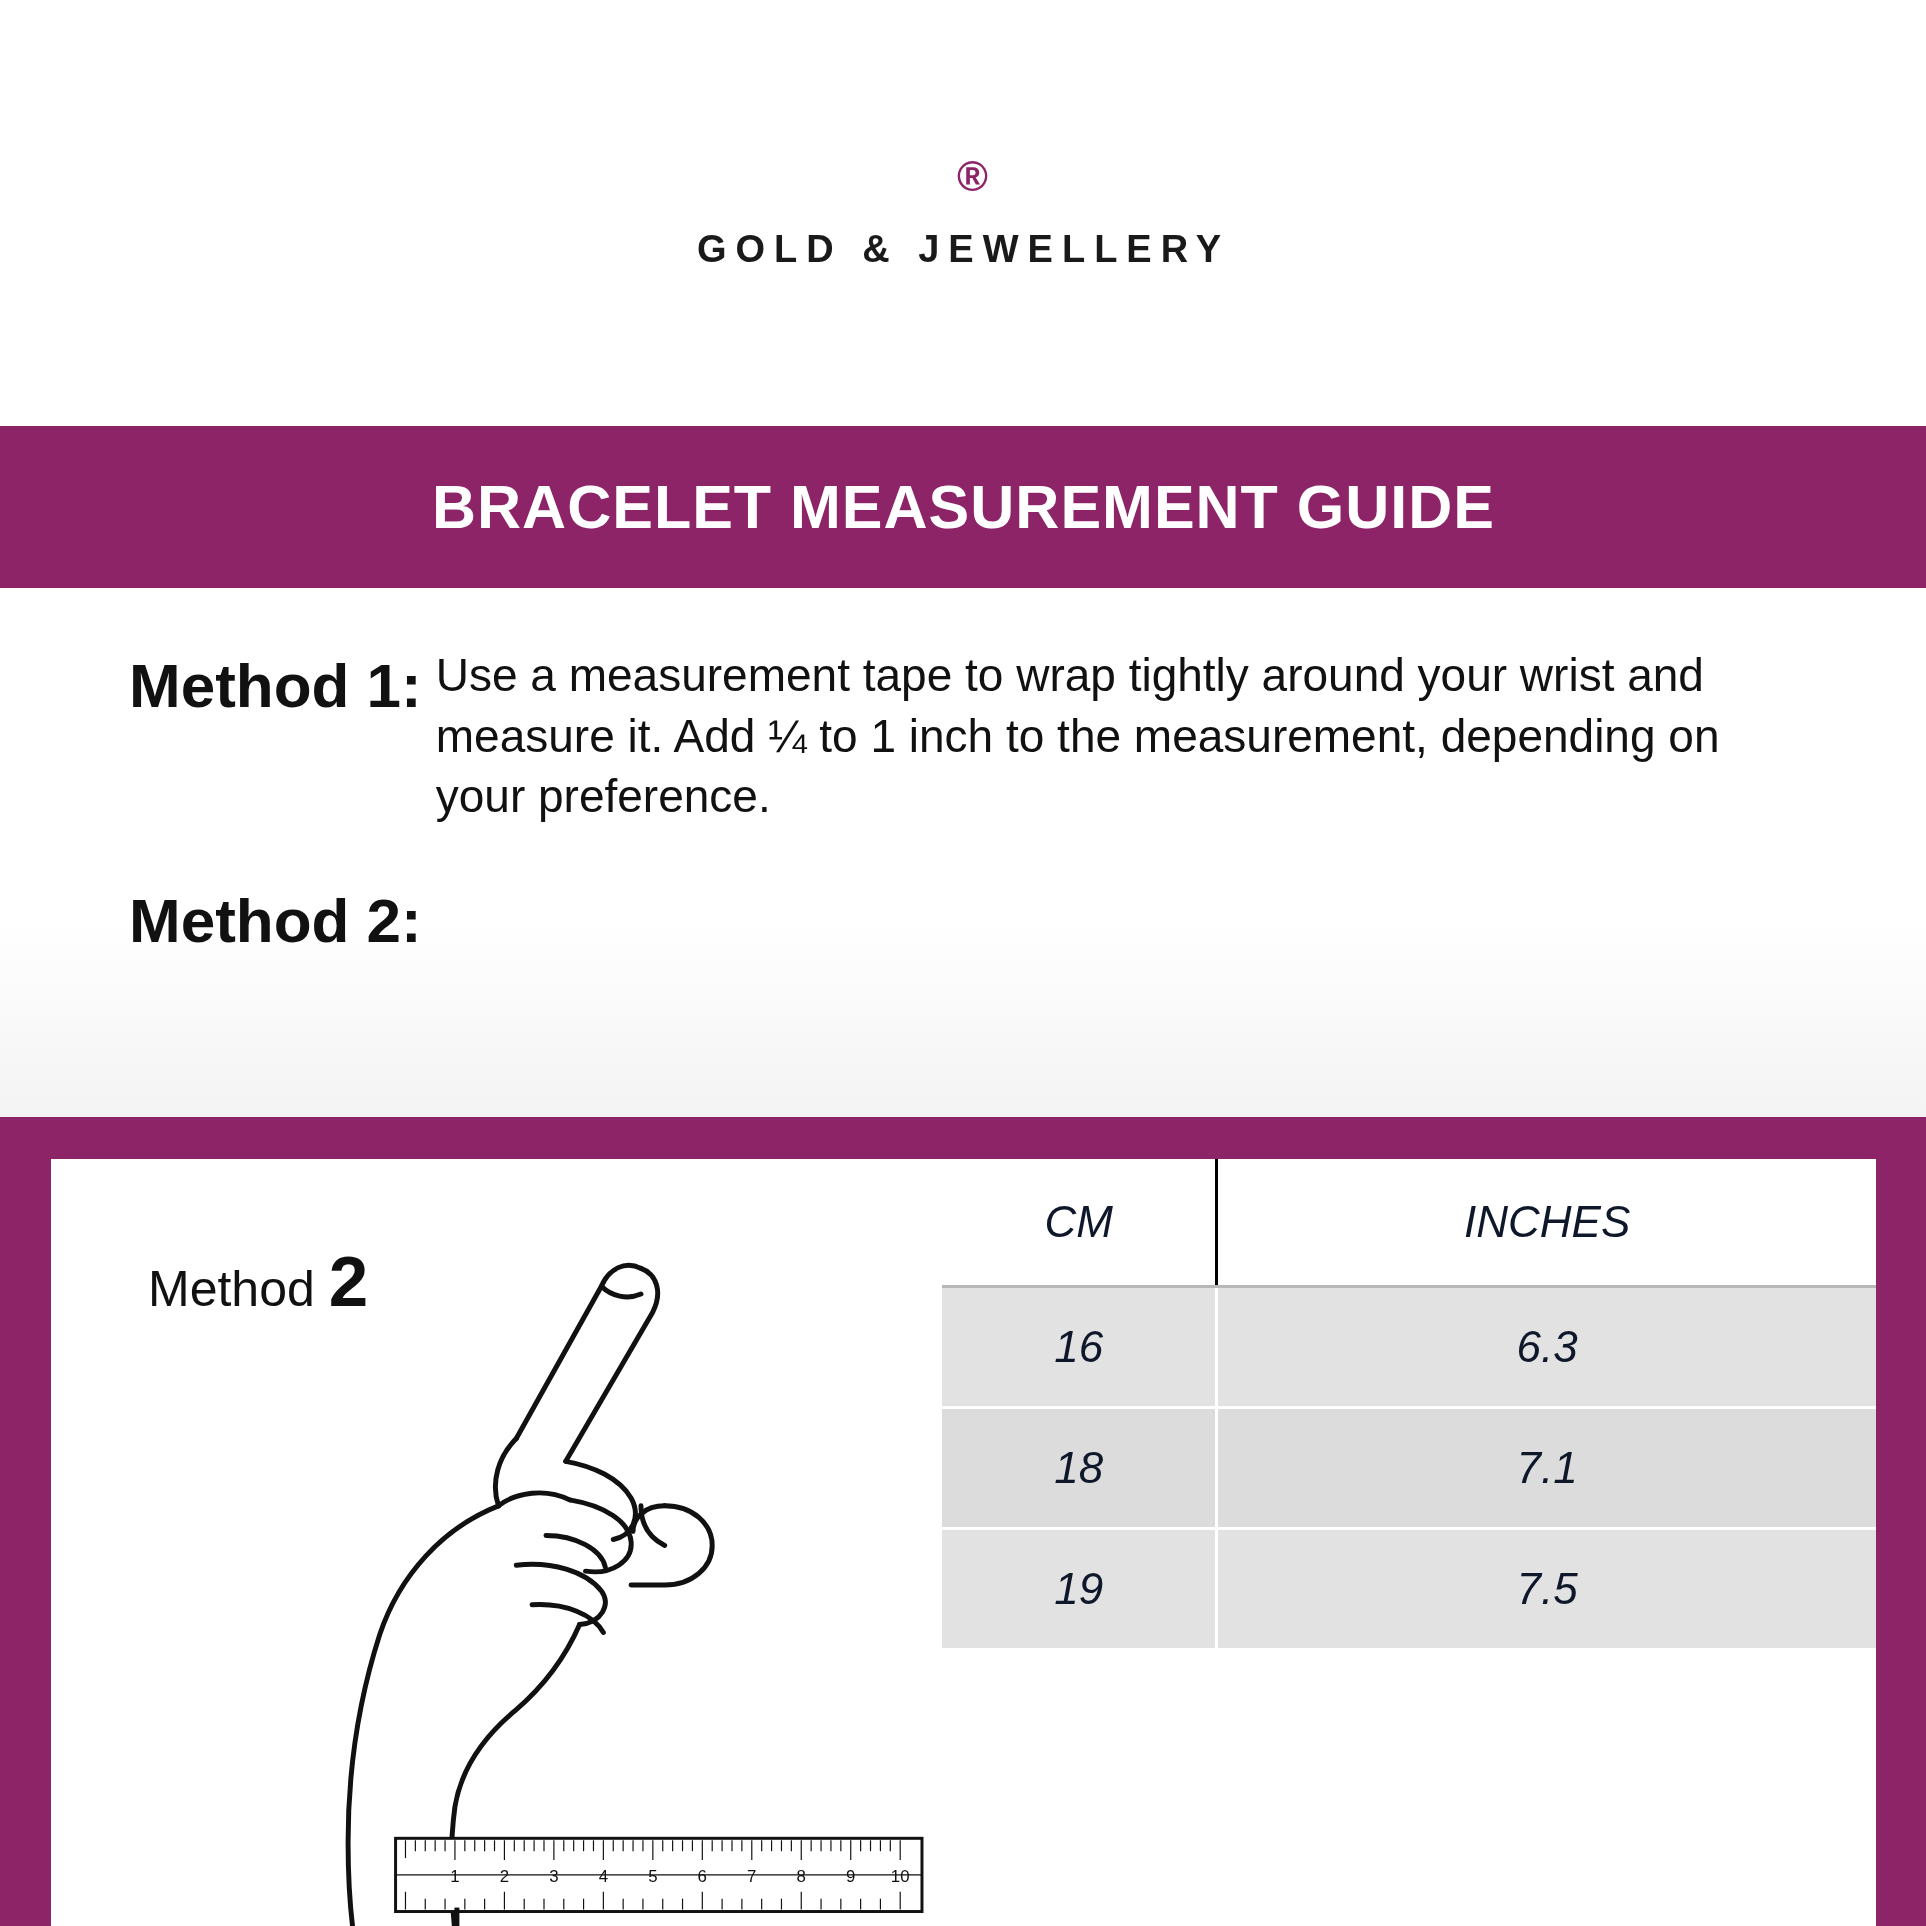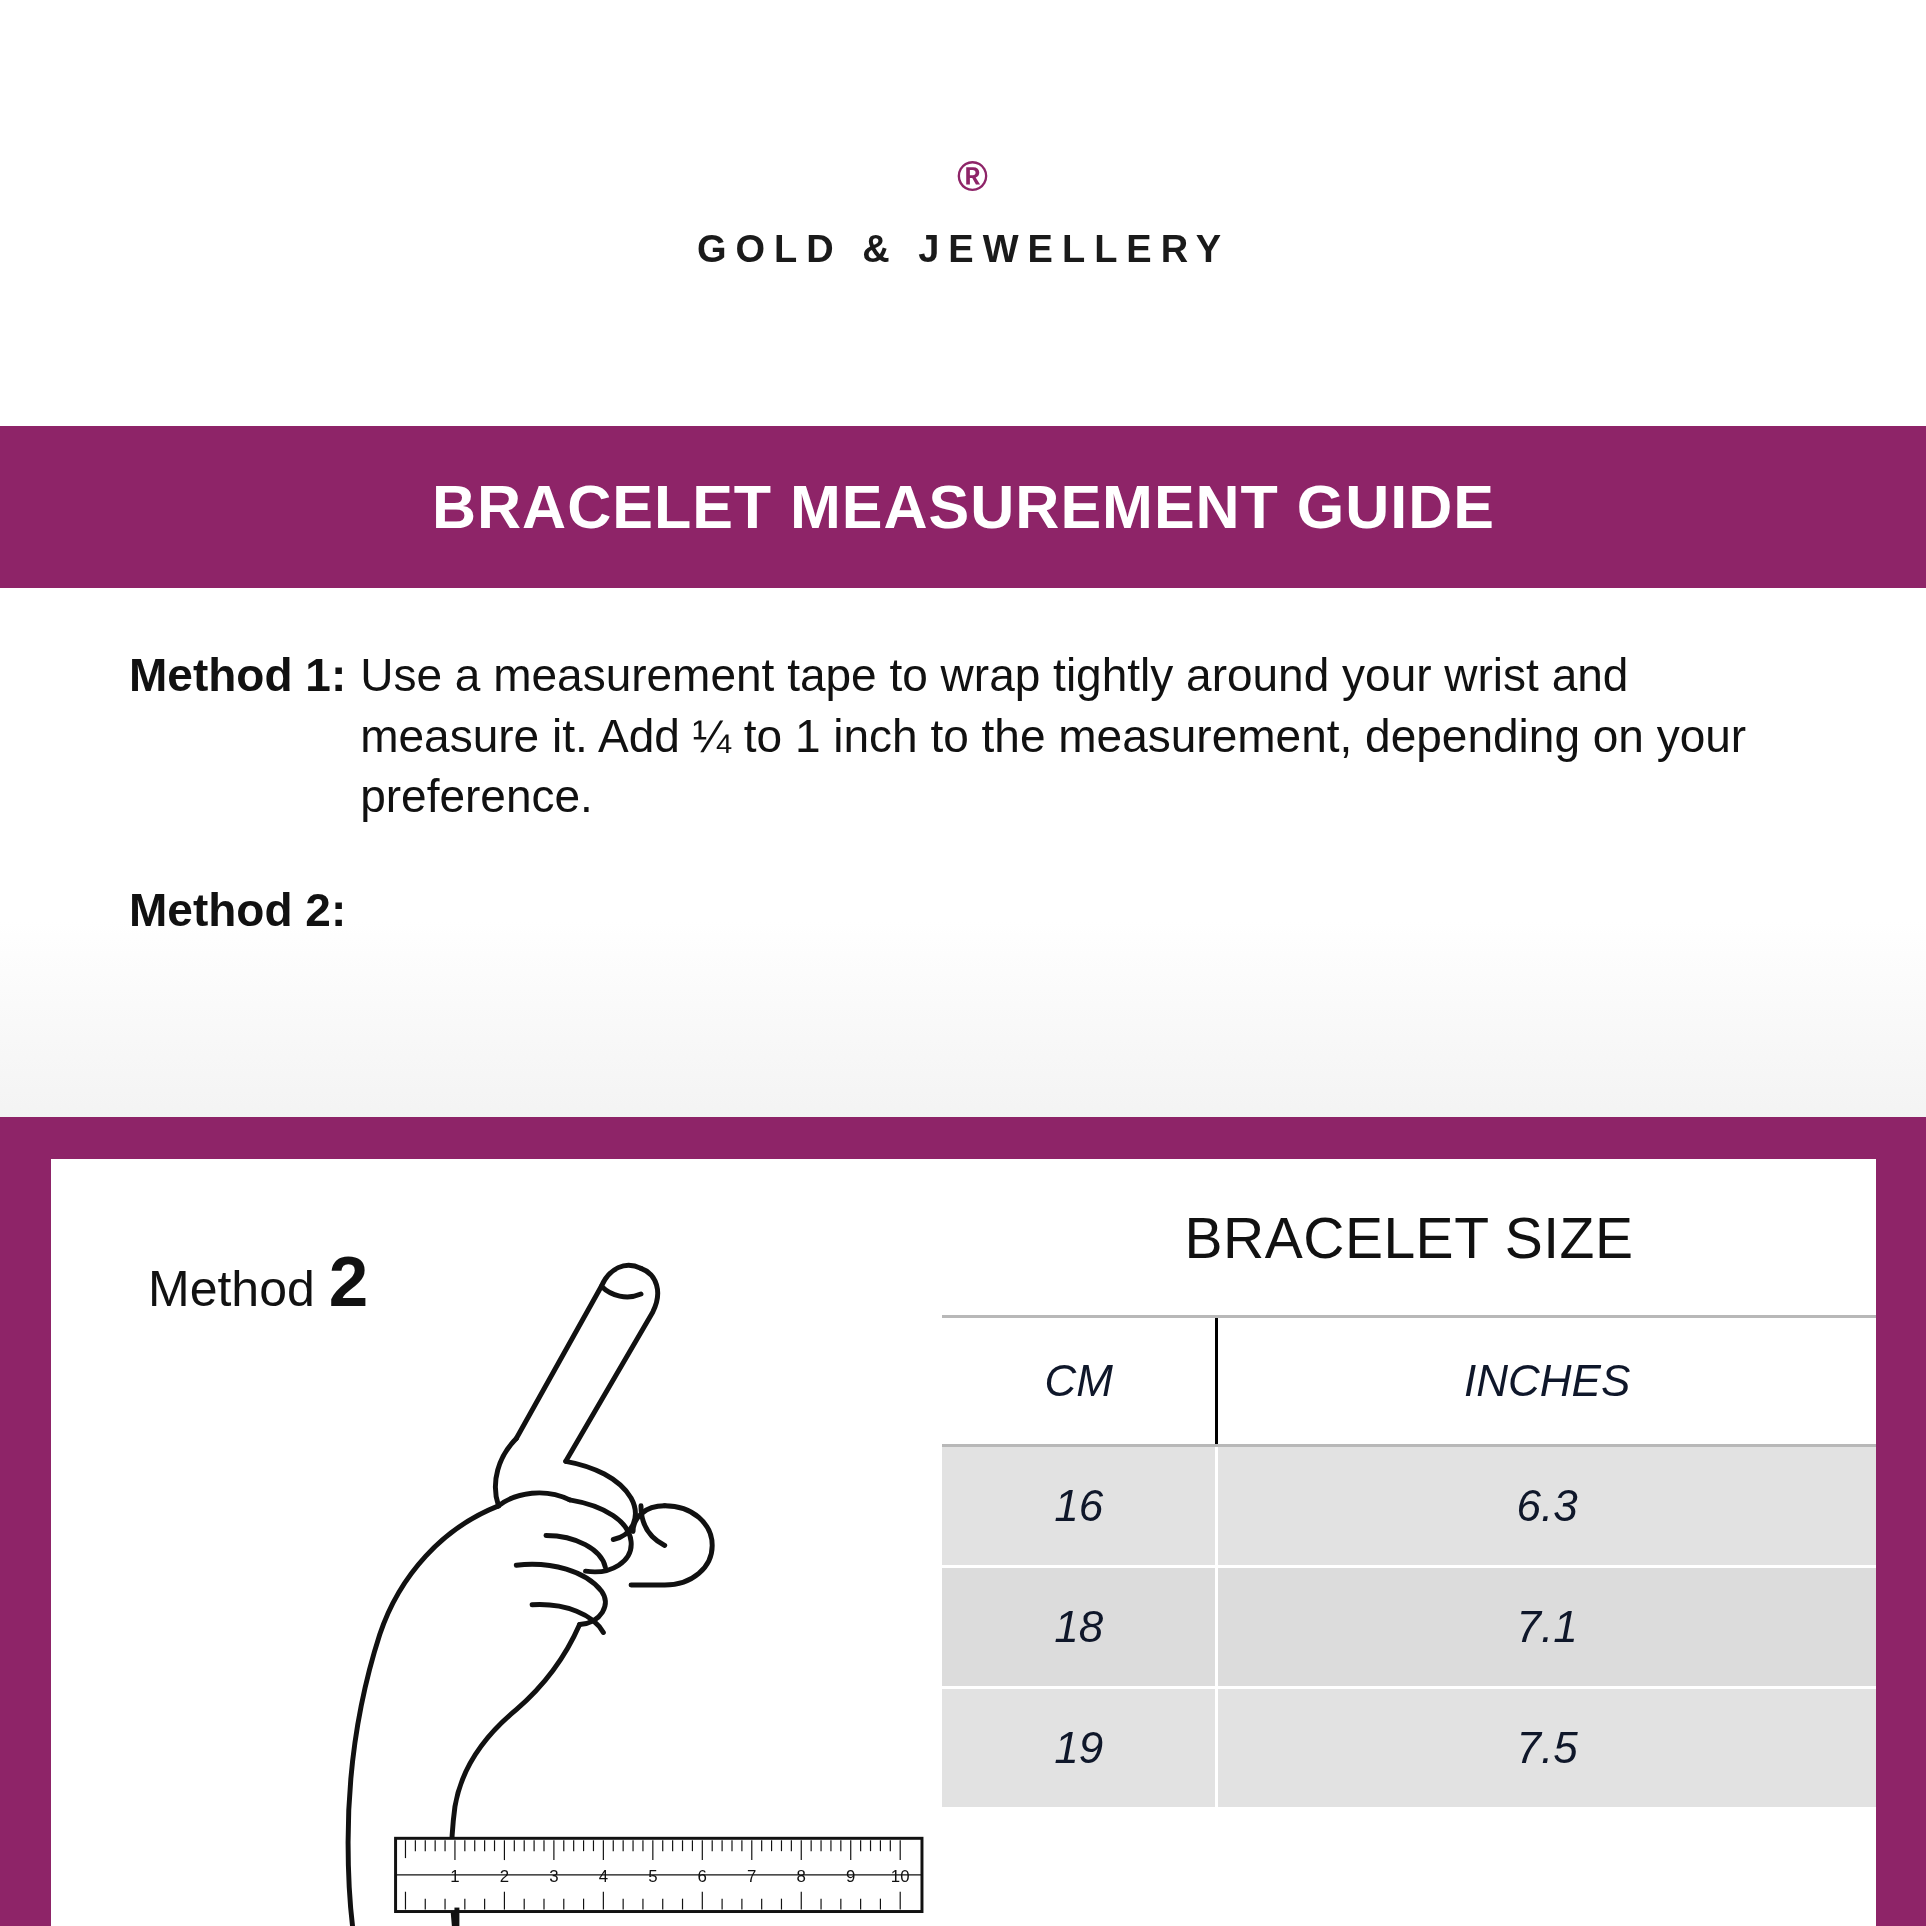--- a/index.html
+++ b/index.html
@@ -86,21 +86,21 @@
     padding: 57px 119px 40px 129px;
     background: linear-gradient(to bottom, #ffffff 60%, #f2f2f2 100%);
     min-height: 554px;
   }
   .method-block {
     display: flex;
     align-items: flex-start;
     margin-bottom: 53px;
   }
   .method-label {
-    font-size: 46px;
+    font-size: 62px;
     font-weight: bold;
     color: #111111;
     white-space: nowrap;
     line-height: 1.32;
   }
   .method-text {
     font-size: 46px;
     color: #111111;
     line-height: 1.32;
     margin-left: 14px;
@@ -351,21 +351,20 @@
               <text x="460" y="44">9</text>
               <text x="510" y="44">10</text>
             </g>
             <line x1="62" y1="70" x2="62" y2="108" stroke="#111111" stroke-width="5"></line>
           </g>
         </svg>
       </div>
     </div>
 
     <div class="card table-card">
-      <div class="table-title">BRACELET SIZE</div>
       <table class="size-table">
         <thead>
           <tr>
             <th>CM</th>
             <th>INCHES</th>
           </tr>
         </thead>
         <tbody>
           <tr>
             <td>16</td>

